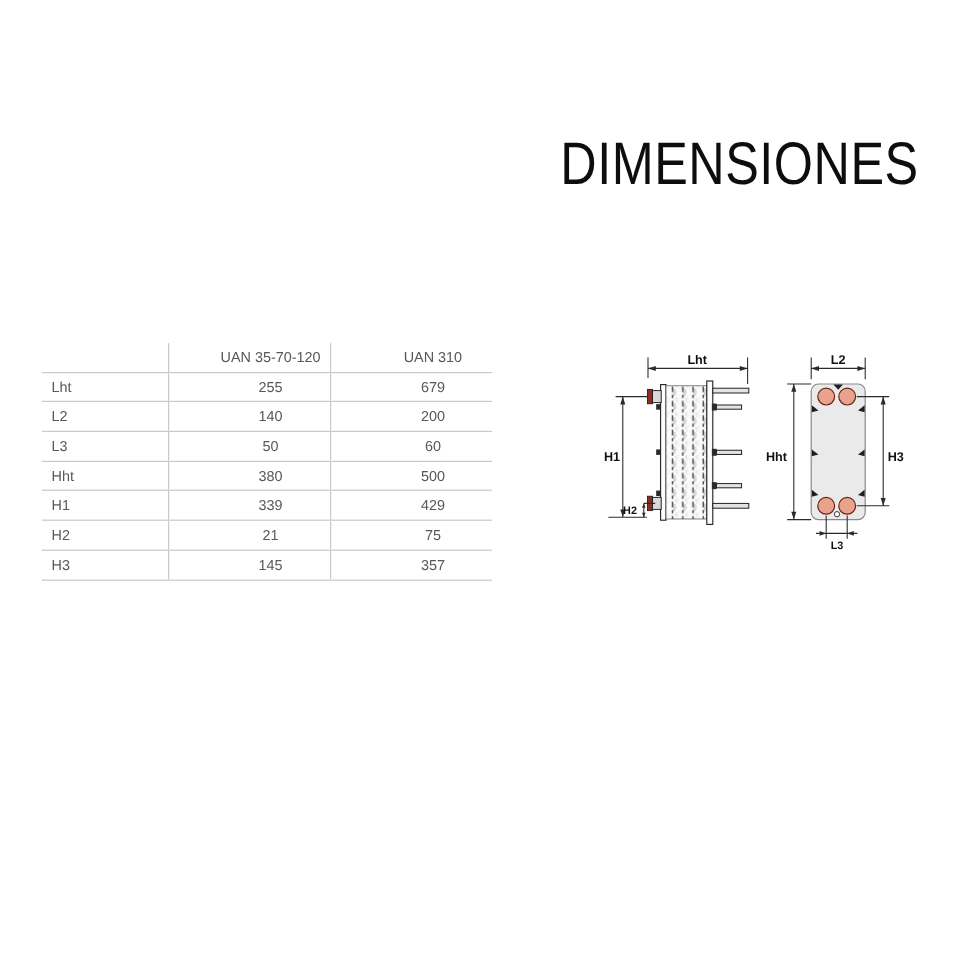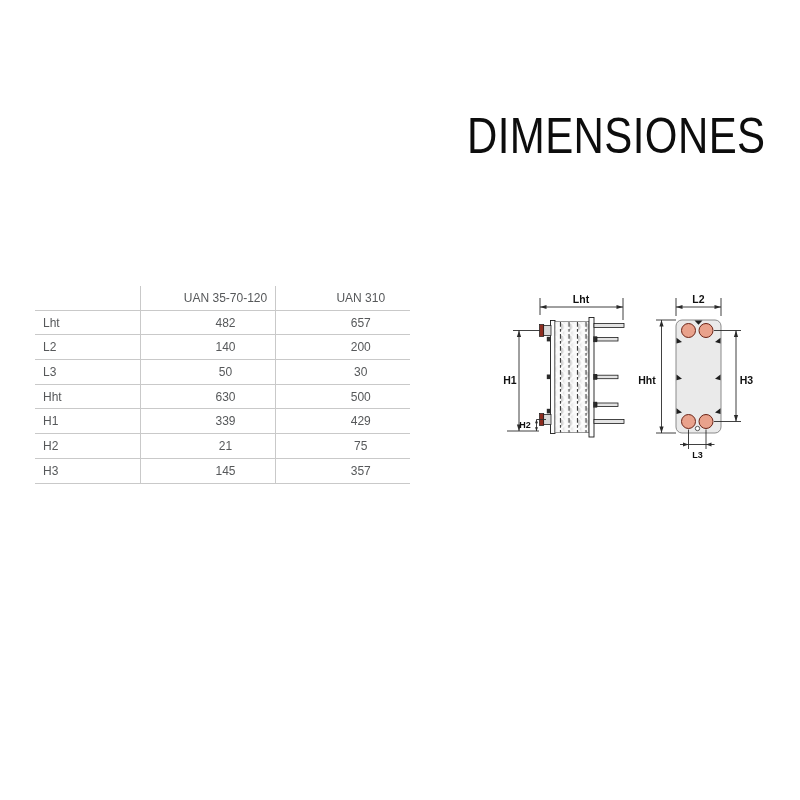--- a/index.html
+++ b/index.html
@@ -87,36 +87,36 @@
       <thead>
         <tr>
           <th class="lab"></th>
           <th class="vline">UAN 35-70-120</th>
           <th class="vline">UAN 310</th>
         </tr>
       </thead>
       <tbody>
         <tr>
           <td class="lab">Lht</td>
-          <td class="vline">482</td>
-          <td class="vline">657</td>
+          <td class="vline">255</td>
+          <td class="vline">679</td>
         </tr>
         <tr>
           <td class="lab">L2</td>
           <td class="vline">140</td>
           <td class="vline">200</td>
         </tr>
         <tr>
           <td class="lab">L3</td>
           <td class="vline">50</td>
-          <td class="vline">30</td>
+          <td class="vline">60</td>
         </tr>
         <tr>
           <td class="lab">Hht</td>
-          <td class="vline">630</td>
+          <td class="vline">380</td>
           <td class="vline">500</td>
         </tr>
         <tr>
           <td class="lab">H1</td>
           <td class="vline">339</td>
           <td class="vline">429</td>
         </tr>
         <tr>
           <td class="lab">H2</td>
           <td class="vline">21</td>

